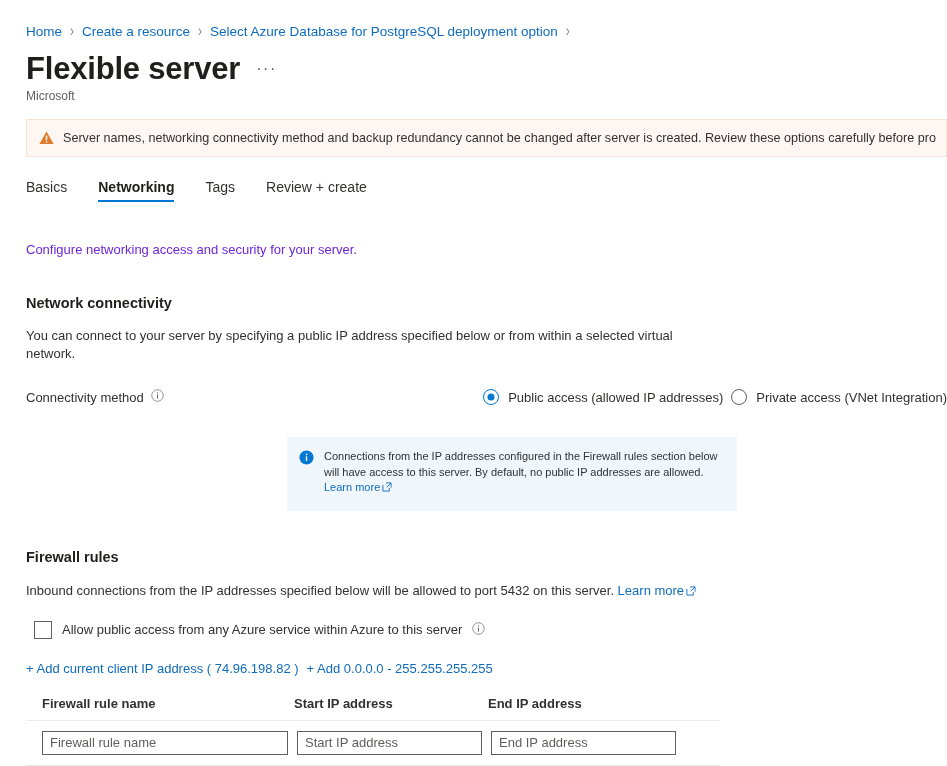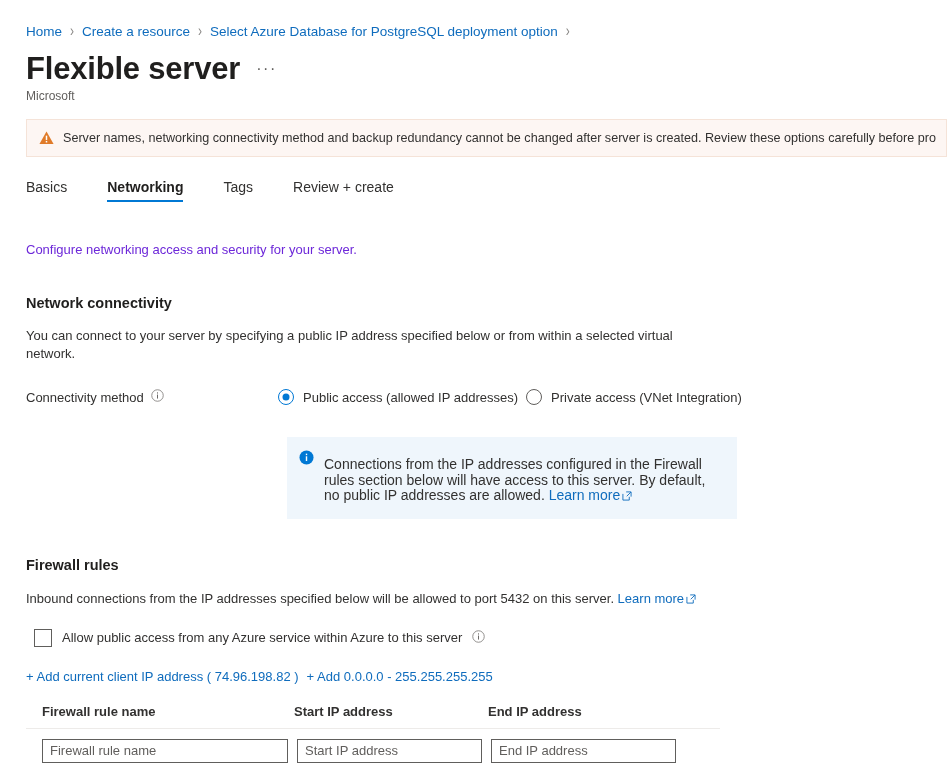--- a/index.html
+++ b/index.html
@@ -91,21 +91,21 @@
     color: #323130;
     line-height: 17px;
     white-space: nowrap;
     overflow: hidden;
   }
 
   
   .tabs {
     display: flex;
     padding: 22px 0 0 26px;
-    gap: 14px;
+    gap: 5px;
   }
   .tab {
     font-size: 14px;
     color: #323130;
     padding: 0 13px 7px 13px;
     cursor: pointer;
     position: relative;
     white-space: nowrap;
   }
   .tab:first-child { padding-left: 0; }
@@ -142,20 +142,21 @@
     color: #323130;
     line-height: 18px;
     margin-top: 16px;
     max-width: 648px;
   }
 
   
   .field-row {
     display: flex;
     margin-top: 24px;
+    justify-content: space-between;
   }
   .field-label {
     width: 252px;
     flex: 0 0 252px;
     font-size: 13px;
     color: #323130;
     display: flex;
     align-items: center;
     gap: 7px;
     height: 20px;
@@ -195,24 +196,23 @@
     margin: 30px 0 0 261px;
     width: 450px;
     box-sizing: border-box;
     background: #eff6fc;
     display: flex;
     align-items: flex-start;
     padding: 12px 14px 14px 12px;
   }
   .info-icon { flex: 0 0 auto; margin-right: 10px; margin-top: 1px; }
   .info-text {
-    font-size: 14px;
+    font-size: 11px;
     color: #323130;
     line-height: 15.5px;
-    margin-top: 8px;
   }
   .link {
     color: #0f6cbd;
     cursor: pointer;
     text-decoration: none;
   }
   .ext-icon { margin-left: 2px; vertical-align: -1px; }
 
   
   .fw-desc {

